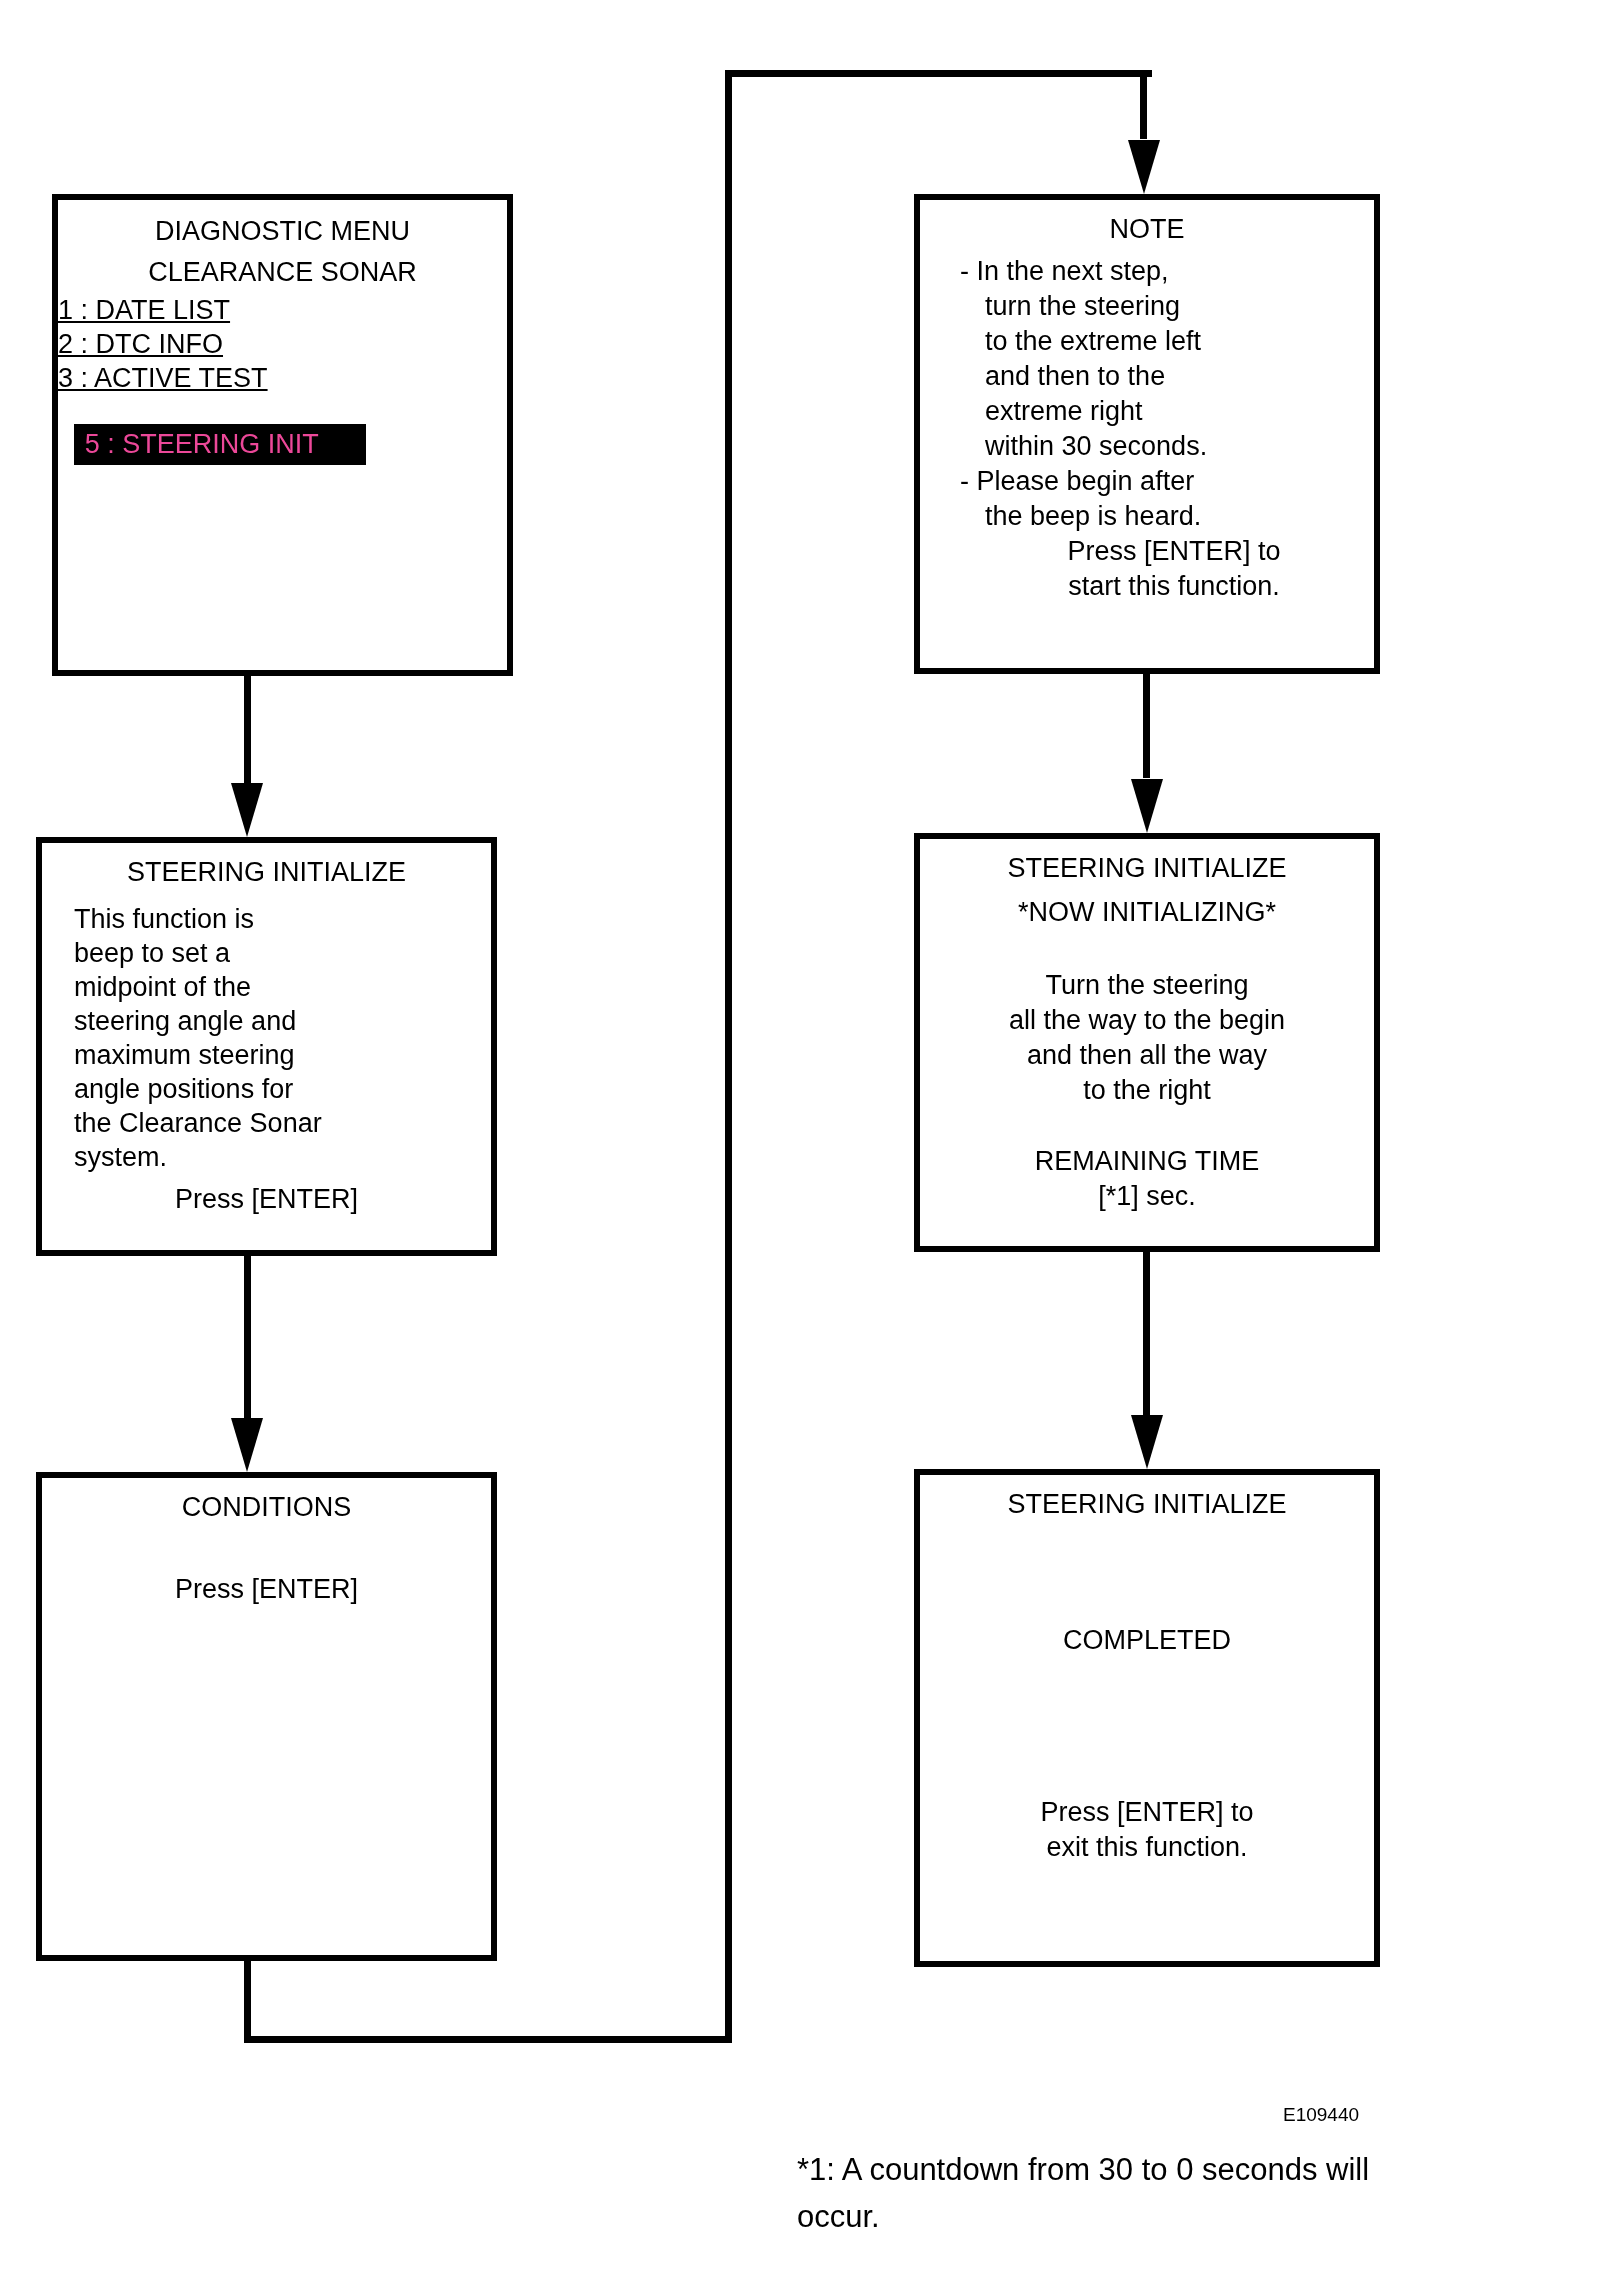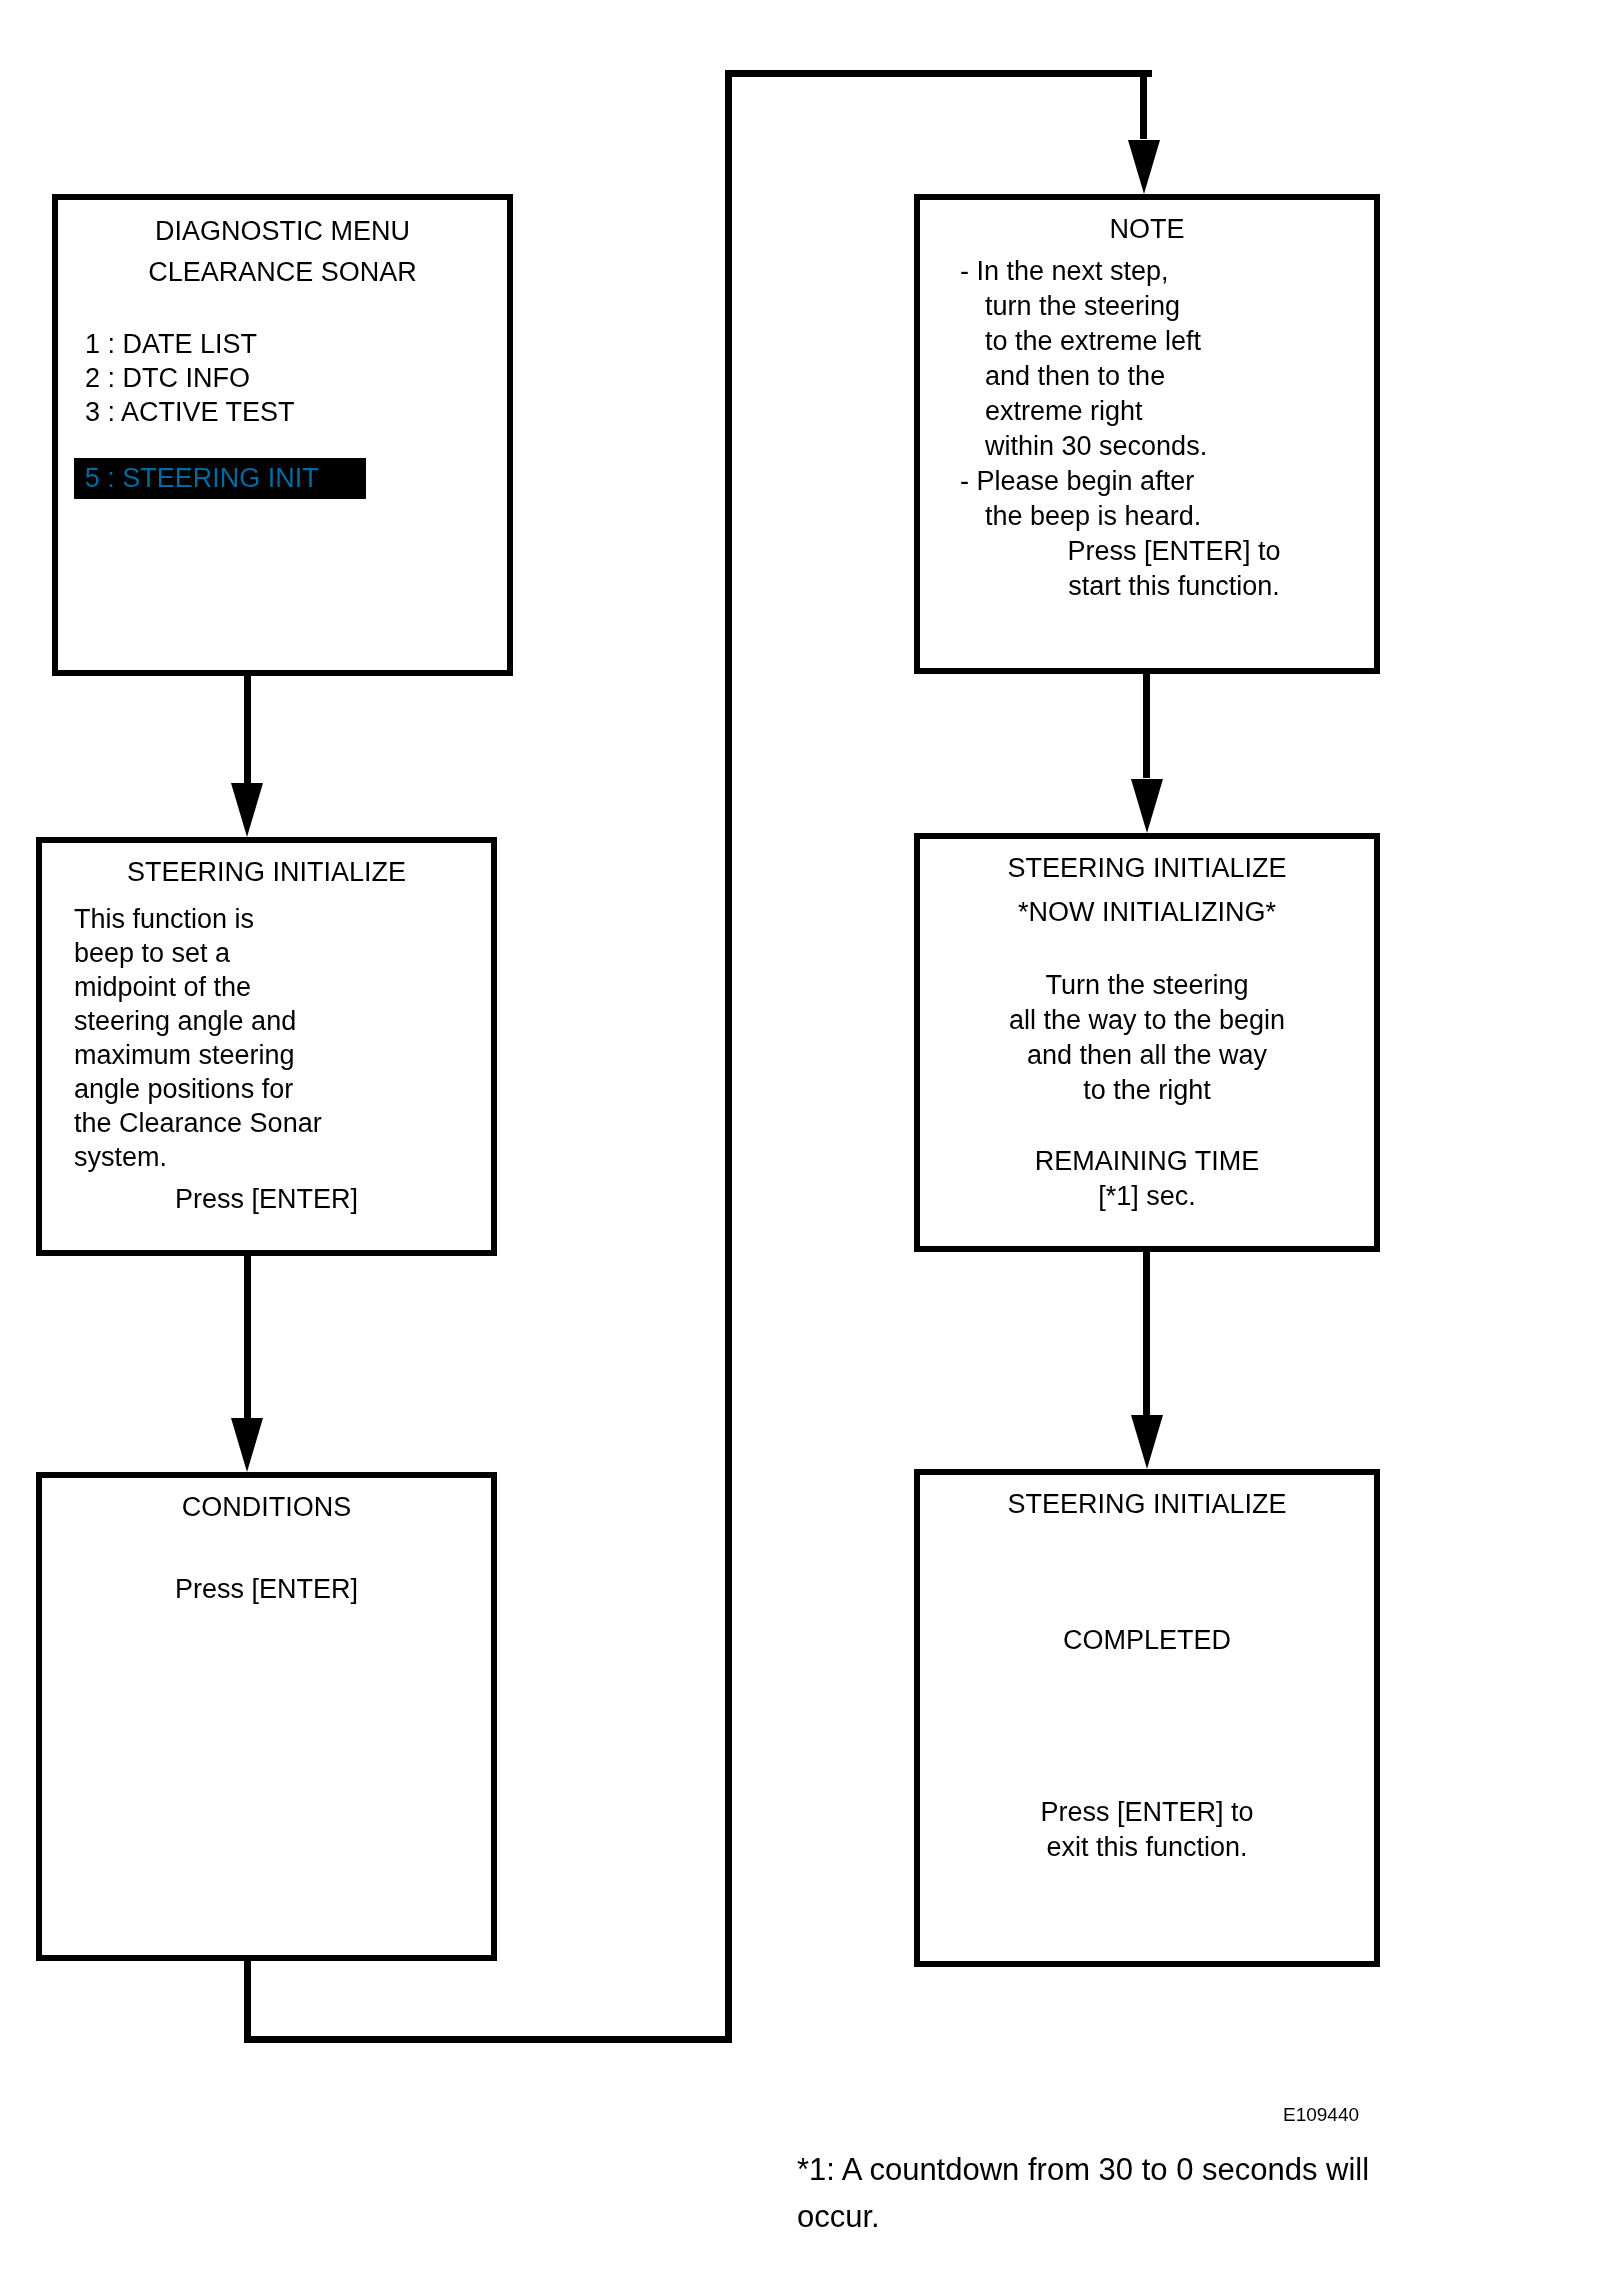--- a/index.html
+++ b/index.html
@@ -14,24 +14,24 @@
   }
   .ttl{text-align:center;line-height:36px;padding-top:10.8px;}
   .ttl2{text-align:center;line-height:41px;}
   .ln{line-height:34px;}
   .ln39{line-height:35px;}
   .cont{padding-left:25px;}
   .act{text-align:center;line-height:34px;}
   .act39{text-align:center;line-height:35px;}
   .status{text-align:center;line-height:35px;}
   
-  .menu{margin-top:34px;padding-left:27px;}
+  .menu{text-decoration:underline;}
   .selbar{
     margin-top:29px;margin-left:16px;width:281px;height:41px;
-    background:#000;color:#0369a1;line-height:41px;padding-left:10.8px;
+    background:#000;color:#ec4899;line-height:41px;padding-left:10.8px;
     font-size:27px;
   }
   
   .seg{position:absolute;background:#000;}
   .shaft{position:absolute;width:7.2px;background:#000;}
   .ahead{
     position:absolute;width:0;height:0;
     border-left:16px solid transparent;border-right:16px solid transparent;
     border-top:54px solid #000;
   }

